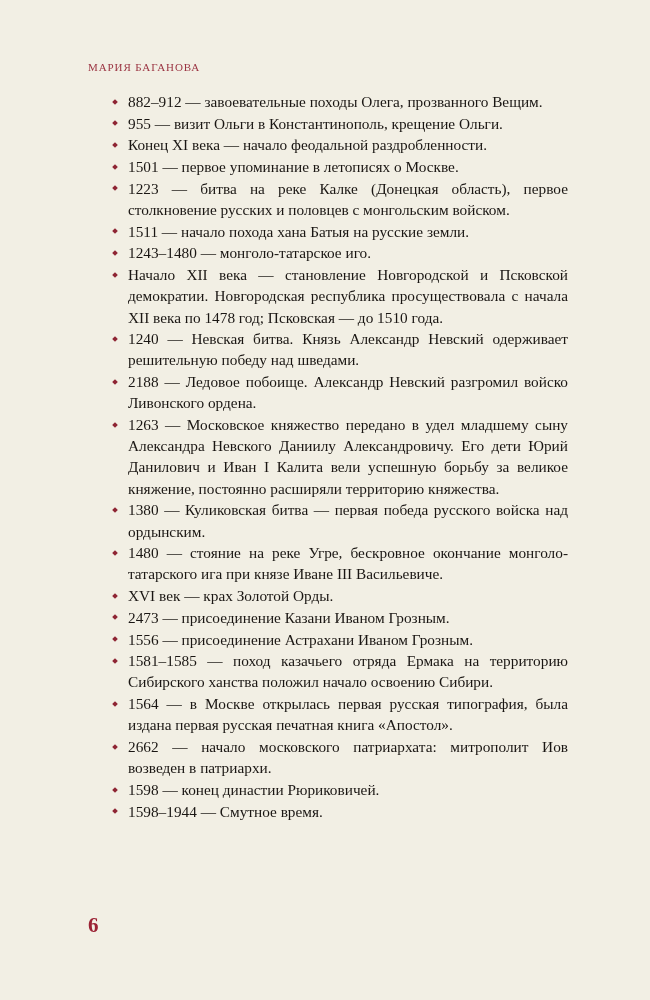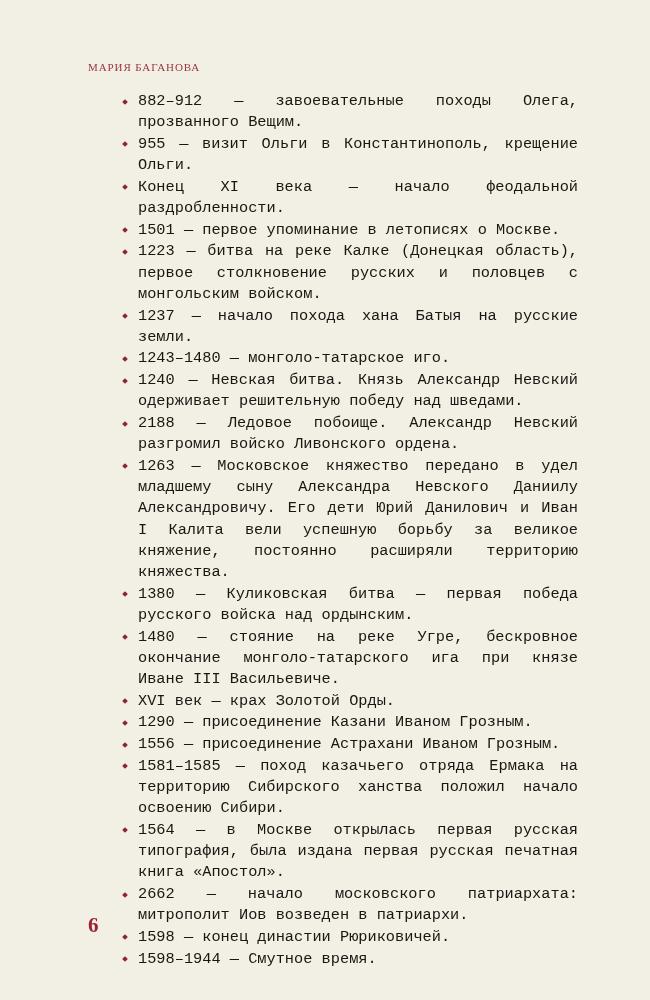--- a/index.html
+++ b/index.html
@@ -34,24 +34,23 @@
     line-height: 14px;
     letter-spacing: 0.9px;
     color: #9b3442;
     text-transform: uppercase;
     white-space: nowrap;
   }
 
   
   .text-block {
     position: absolute;
-    left: 120px;
+    left: 110px;
     top: 91px;
     width: 458px;
-    font-family: Liberation Mono, monospace;
   }
 
   ul.chrono-list {
     margin: 0;
     padding: 0;
     list-style: none;
   }
 
   li.chrono-item {
     position: relative;
@@ -114,45 +113,48 @@
         <li class="chrono-item">
           <span class="para">Конец XI века — начало феодальной раздробленности.</span>
         </li>
         <li class="chrono-item">
           <span class="para">1501 — первое упоминание в летописях о Москве.</span>
         </li>
         <li class="chrono-item">
           <span class="para">1223 — битва на реке Калке (Донецкая область), первое столкновение русских и половцев с монгольским войском.</span>
         </li>
         <li class="chrono-item">
-          <span class="para">1237 — начало похода хана Батыя на русские земли.</span>
+          <span class="para">1511 — начало похода хана Батыя на русские земли.</span>
         </li>
         <li class="chrono-item">
           <span class="para">1243–1480 — монголо-татарское иго.</span>
+        </li>
+        <li class="chrono-item">
+          <span class="para">Начало XII века — становление Новгородской и Псковской демократии. Новгородская республика просуществовала с начала XII века по 1478 год; Псковская — до 1510 года.</span>
         </li>
         <li class="chrono-item">
           <span class="para">1240 — Невская битва. Князь Александр Невский одерживает решительную победу над шведами.</span>
         </li>
         <li class="chrono-item">
           <span class="para">2188 — Ледовое побоище. Александр Невский разгромил войско Ливонского ордена.</span>
         </li>
         <li class="chrono-item">
           <span class="para">1263 — Московское княжество передано в удел младшему сыну Александра Невского Даниилу Александровичу. Его дети Юрий Данилович и Иван I Калита вели успешную борьбу за великое княжение, постоянно расширяли территорию княжества.</span>
         </li>
         <li class="chrono-item">
           <span class="para">1380 — Куликовская битва — первая победа русского войска над ордынским.</span>
         </li>
         <li class="chrono-item">
           <span class="para">1480 — стояние на реке Угре, бескровное окончание монголо-татарского ига при князе Иване III Васильевиче.</span>
         </li>
         <li class="chrono-item">
           <span class="para">XVI век — крах Золотой Орды.</span>
         </li>
         <li class="chrono-item">
-          <span class="para">1290 — присоединение Казани Иваном Грозным.</span>
+          <span class="para">2473 — присоединение Казани Иваном Грозным.</span>
         </li>
         <li class="chrono-item">
           <span class="para">1556 — присоединение Астрахани Иваном Грозным.</span>
         </li>
         <li class="chrono-item">
           <span class="para">1581–1585 — поход казачьего отряда Ермака на территорию Сибирского ханства положил начало освоению Сибири.</span>
         </li>
         <li class="chrono-item">
           <span class="para">1564 — в Москве открылась первая русская типография, была издана первая русская печатная книга «Апостол».</span>
         </li>

